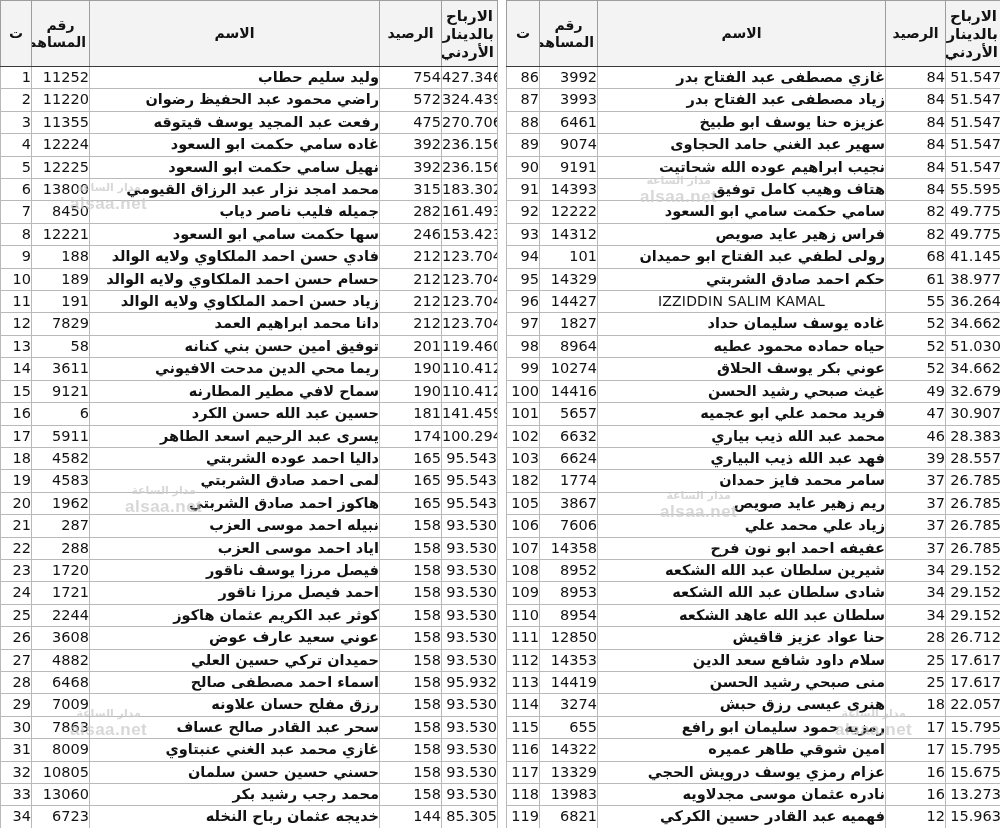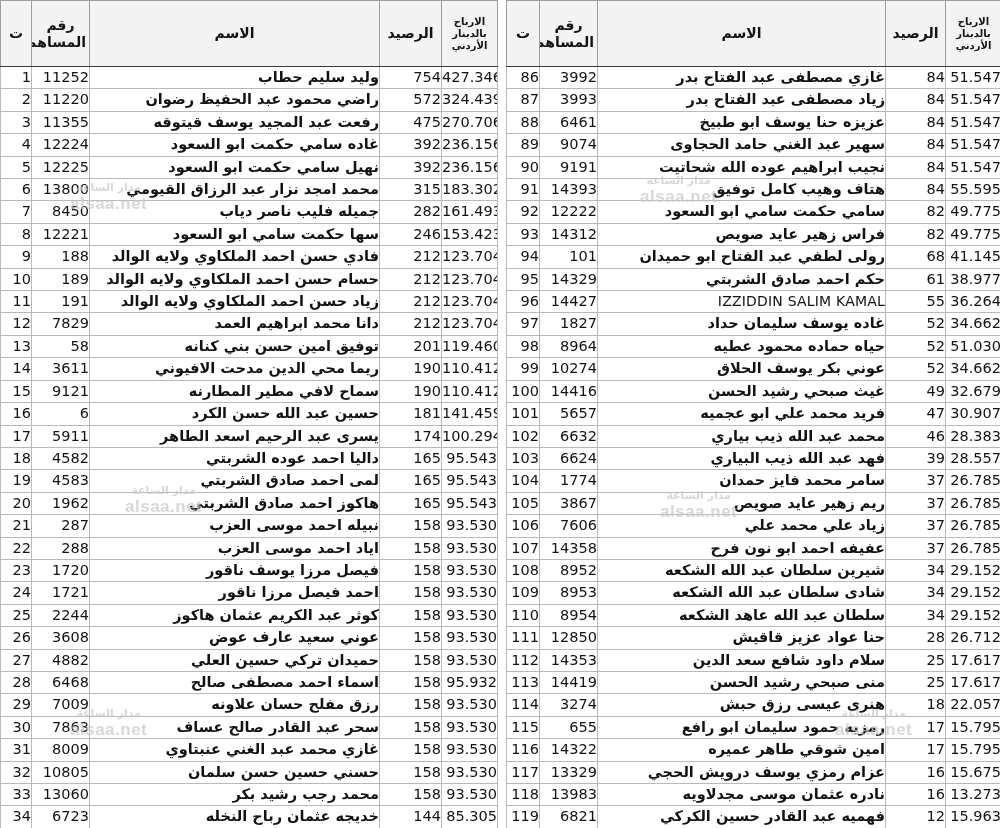--- a/index.html
+++ b/index.html
@@ -86,21 +86,21 @@
     border-bottom: 1px solid #3a3a3a;
     height: 66px;
     line-height: 1.2;
     vertical-align: middle;
     text-align: center;
     font-size: 14px;
     font-weight: 700;
     white-space: normal;
     padding: 2px 3px;
   }
-  table.grid thead th.h-profit { font-size: 10px; margin-top: 23px; }
+  table.grid thead th.h-profit { font-size: 15px; margin-top: 23px; }
 
   
   .t-right { width: 497px; }
   .t-right col.c-idx    { width: 31px; }
   .t-right col.c-share  { width: 58px; }
   .t-right col.c-name   { width: 290px; }
   .t-right col.c-bal    { width: 62px; }
   .t-right col.c-profit { width: 56px; }
 
   
@@ -128,20 +128,21 @@
   td.cell-name {
     text-align: right;
     direction: rtl;
     padding-right: 6px;
     padding-left: 4px;
     font-size: 13.5px;
     font-weight: 600;
   }
   td.cell-name.latin {
     direction: ltr;
+    text-align: center;
     font-weight: 400;
     font-size: 14px;
     letter-spacing: .2px;
   }
   td.cell-bal {
     text-align: right;
     padding-left: 8px;
     padding-right: 2px;
     direction: ltr;
     font-size: 15px;
@@ -572,21 +573,21 @@
             <td class="cell-bal">39</td>
             <td class="cell-name">فهد عبد الله ذيب البياري</td>
             <td class="cell-share">6624</td>
             <td class="cell-idx">103</td>
           </tr>
           <tr>
             <td class="cell-profit">26.785</td>
             <td class="cell-bal">37</td>
             <td class="cell-name">سامر محمد فايز حمدان</td>
             <td class="cell-share">1774</td>
-            <td class="cell-idx">104</td>
+            <td class="cell-idx">182</td>
           </tr>
           <tr>
             <td class="cell-profit">26.785</td>
             <td class="cell-bal">37</td>
             <td class="cell-name">ريم زهير عايد صويص</td>
             <td class="cell-share">3867</td>
             <td class="cell-idx">105</td>
           </tr>
           <tr>
             <td class="cell-profit">26.785</td>

